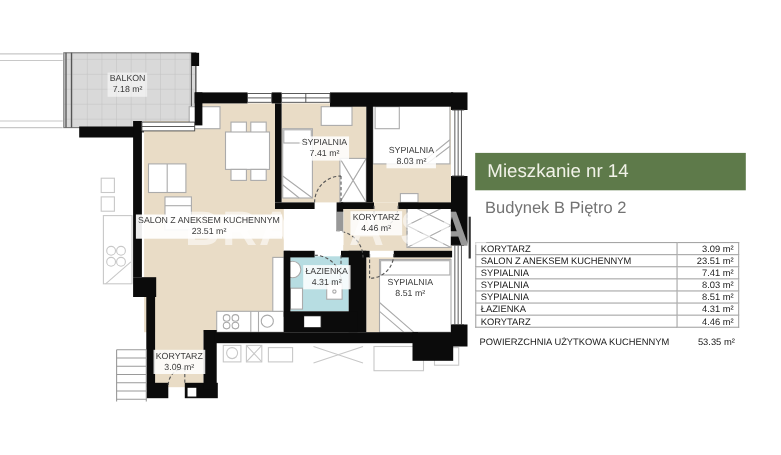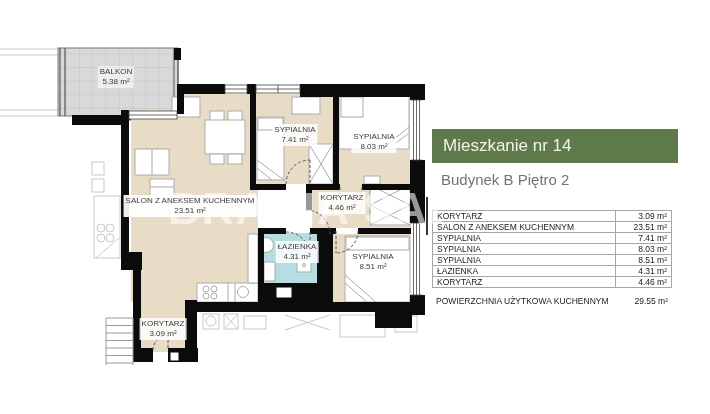--- a/index.html
+++ b/index.html
@@ -8,21 +8,21 @@
   
   #plan{position:absolute;left:0;top:0;width:442px;height:414px;overflow:hidden;}
   #plan svg{position:absolute;left:0;top:0;z-index:0;}
   #watermark{position:absolute;left:168px;top:184px;z-index:1;white-space:nowrap;
              font-size:44px;font-weight:700;letter-spacing:2px;color:rgba(255,255,255,0.58);}
   .rlabel{position:absolute;z-index:2;transform:translate(-50%,-50%);text-align:center;
           font-size:8px;line-height:10px;color:#3a3a3a;background:rgba(255,255,255,0.85);
           padding:1px 2px;white-space:nowrap;}
   .rlabel .rarea{font-size:8px;}
   
-  #panel{position:absolute;left:432px;top:129px;width:246px;}
+  #panel{position:absolute;left:432px;top:139px;width:246px;}
   #banner{height:34px;line-height:34px;padding-left:11px;color:#f1f2e8;font-size:17px;}
   #subtitle{margin:8px 0 0 9px;font-size:15px;color:#737373;}
   #area-table{position:absolute;left:0px;top:81px;width:240px;border-collapse:collapse;}
   #area-table td{border:1px solid #a6a6a6;font-size:8.5px;color:#1a1a1a;height:10px;
                  padding:0 4px;}
   #area-table td.nm{width:180px;text-align:left;}
   #area-table td.ar{width:48px;text-align:right;}
   #total-row{position:absolute;left:0;top:165px;width:240px;display:flex;
              justify-content:space-between;font-size:8.5px;color:#1a1a1a;padding:2px 4px 0 4px;
              box-sizing:border-box;}
@@ -187,21 +187,21 @@
       <g stroke="#9a9a9a" stroke-width="1" fill="none">
         <path d="M106,318 H133 M106,325.5 H133 M106,333 H133 M106,340.5 H133 M106,348 H133 M106,355.5 H133 M106,363 H133"></path>
         <path d="M106,318 V365 M133,318 V365"></path>
       </g>
     </svg>
 
     <div id="watermark">BRACIA SADURSCY</div>
 
     <div class="rlabel" style="left:116px;top:77px;background:rgba(255,255,255,0.55);">
       <div class="rname">BALKON</div>
-      <div class="rarea">5.38 m²</div>
+      <div class="rarea">7.18 m²</div>
     </div>
     <div class="rlabel" style="left:295px;top:135px;">
       <div class="rname">SYPIALNIA</div>
       <div class="rarea">7.41 m²</div>
     </div>
     <div class="rlabel" style="left:374px;top:142px;">
       <div class="rname">SYPIALNIA</div>
       <div class="rarea">8.03 m²</div>
     </div>
     <div class="rlabel" style="left:190px;top:206px;background:rgba(255,255,255,0.92);">
@@ -260,17 +260,17 @@
           </tr>
         <tr>
           <td class="nm">KORYTARZ</td>
           <td class="ar">4.46 m²</td>
           </tr>
       </tbody>
     </table>
 
     <div id="total-row">
       <span>POWIERZCHNIA UŻYTKOWA KUCHENNYM</span>
-      <span>29.55 m²</span>
+      <span>53.35 m²</span>
     </div>
   </div>
 
 </div>
 
 </body></html>

